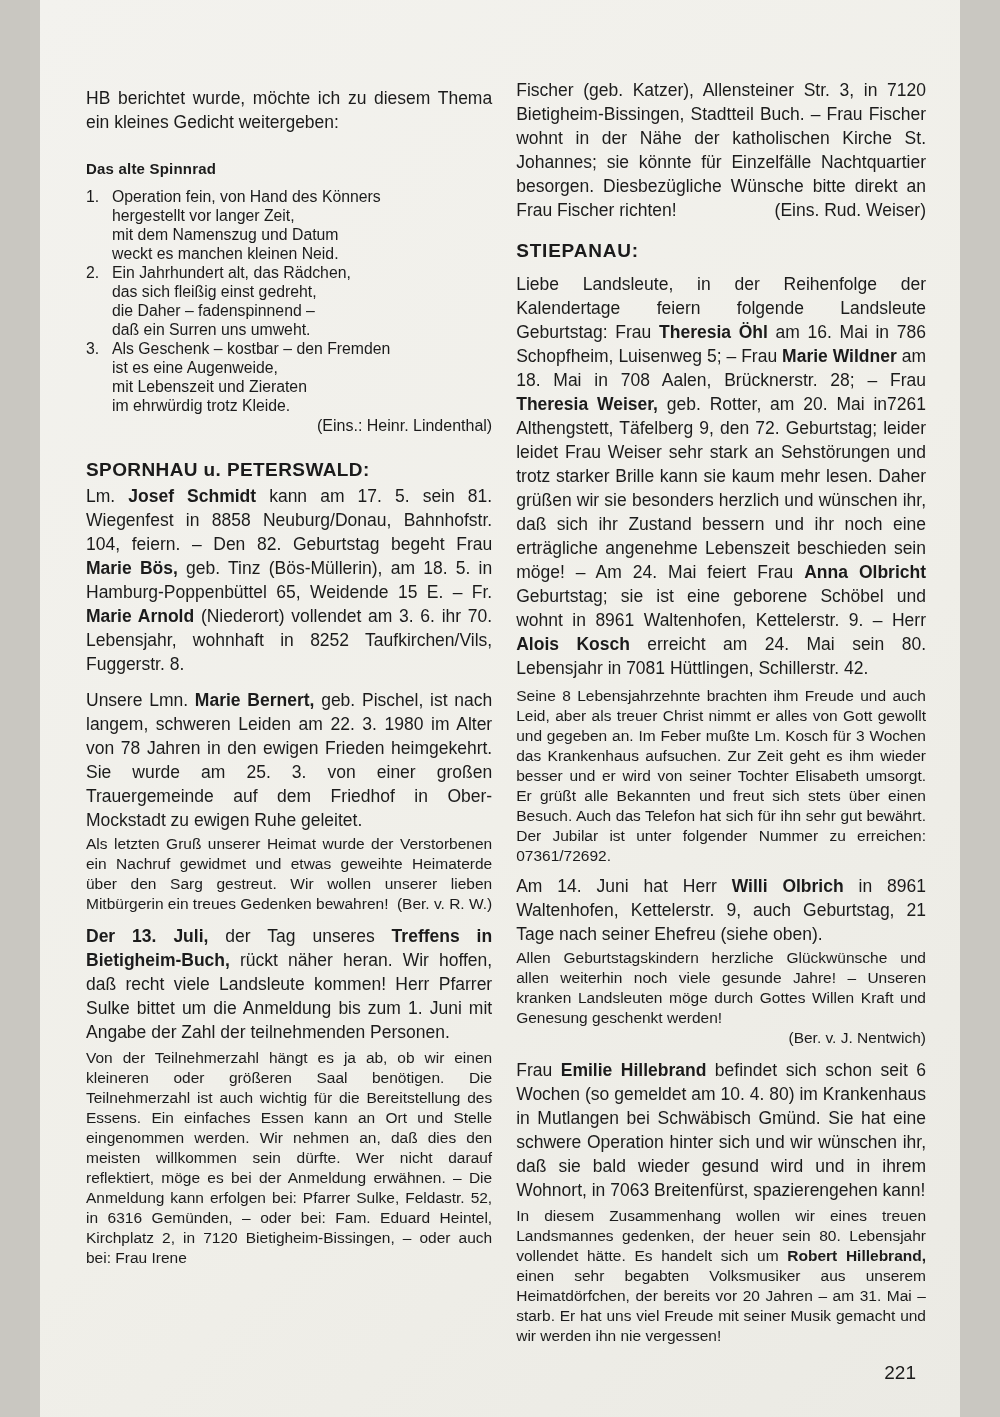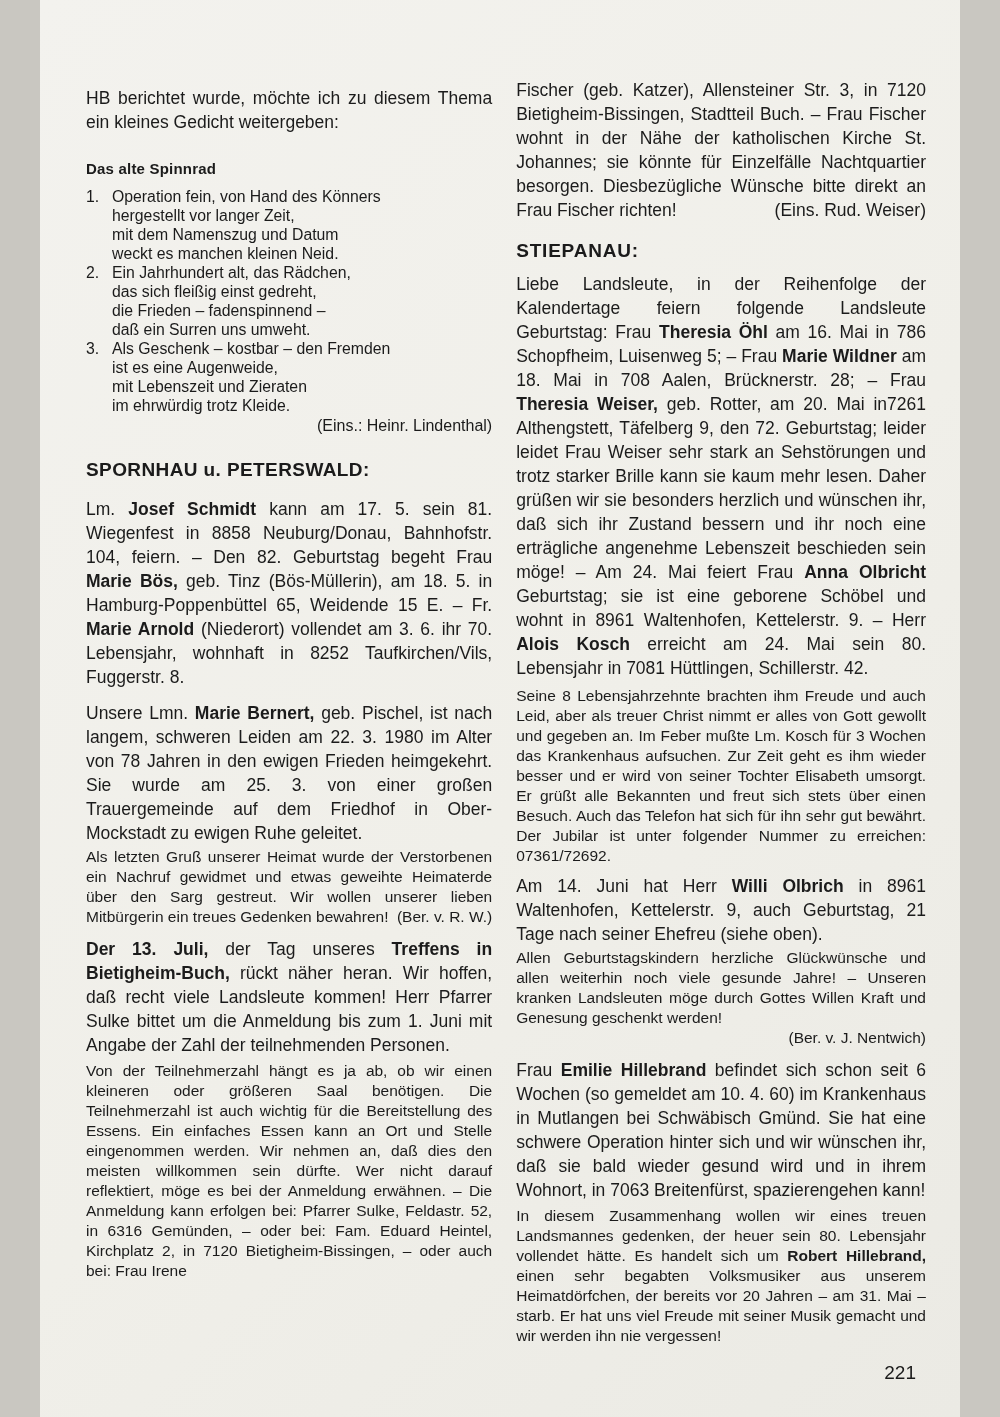--- a/index.html
+++ b/index.html
@@ -14,21 +14,21 @@
     overflow:hidden;
   }
   .columns{display:flex;padding:78px 34px 0 46px;gap:24px;}
   .col{box-sizing:border-box;}
   .col-left{width:448px;padding-top:8px;}
   .col-right{width:452px;}
   .para{font-size:17.5px;line-height:24px;text-align:justify;margin:0;hyphens:auto;}
   .small{font-size:15.5px;line-height:20px;text-align:justify;margin:0;hyphens:auto;}
   .heading{font-weight:bold;font-size:19px;margin:0;letter-spacing:.4px;}
   .poem-title{font-size:15px;margin:26px 0 10px 0;letter-spacing:.2px;}
-  .section-heading{margin:24px 0 16px 0;}
+  .section-heading{margin:24px 0 3px 0;}
   .stiepanau-heading{margin:18px 0 10px 0;letter-spacing:.8px;}
   .poem{font-size:15.8px;line-height:19px;}
   .stanza{display:flex;}
   .stanza-num{width:26px;flex:none;}
   .stanza-lines{flex:1;}
   .stanza-lines>div{white-space:nowrap;}
   .attrib-inline{float:right;}
   .attrib-line{display:block;text-align:right;}
   .poem-attrib{font-size:16px;margin-top:1px;}
   .mt2{margin-top:2px;}  .mt4{margin-top:4px;}  .mt6{margin-top:6px;}
@@ -55,21 +55,21 @@
             <div>hergestellt vor langer Zeit,</div>
             <div>mit dem Namenszug und Datum</div>
             <div>weckt es manchen kleinen Neid.</div>
           </div>
         </div>
         <div class="stanza">
           <span class="stanza-num">2.</span>
           <div class="stanza-lines">
             <div>Ein Jahrhundert alt, das Rädchen,</div>
             <div>das sich fleißig einst gedreht,</div>
-            <div>die Frieden – fadenspinnend –</div>
+            <div>die Daher – fadenspinnend –</div>
             <div>daß ein Surren uns umweht.</div>
           </div>
         </div>
         <div class="stanza">
           <span class="stanza-num">3.</span>
           <div class="stanza-lines">
             <div>Als Geschenk – kostbar – den Fremden</div>
             <div>ist es eine Augenweide,</div>
             <div>mit Lebenszeit und Zieraten</div>
             <div>im ehrwürdig trotz Kleide.</div>
@@ -91,20 +91,20 @@
     <div class="col col-right">
       <p class="para"><span>Fischer (geb. Katzer), Allensteiner Str. 3, in 7120 Bietigheim-Bissingen, Stadtteil Buch. – Frau Fischer wohnt in der Nähe der katholischen Kirche St. Johannes; sie könnte für Einzelfälle Nachtquartier besorgen. Diesbezügliche Wünsche bitte direkt an Frau Fischer richten!</span><span class="attrib-inline">(Eins. Rud. Weiser)</span></p>
 
       <h3 class="heading stiepanau-heading">STIEPANAU:</h3>
       <p class="para"><span>Liebe Landsleute, in der Reihenfolge der Kalendertage feiern folgende Landsleute Geburtstag: Frau </span><span class="b">Theresia Öhl</span><span> am 16. Mai in 786 Schopfheim, Luisenweg 5; – Frau </span><span class="b">Marie Wildner</span><span> am 18. Mai in 708 Aalen, Brücknerstr. 28; – Frau </span><span class="b">Theresia Weiser,</span><span> geb. Rotter, am 20. Mai in7261 Althengstett, Täfelberg 9, den 72. Geburtstag; leider leidet Frau Weiser sehr stark an Sehstörungen und trotz starker Brille kann sie kaum mehr lesen. Daher grüßen wir sie besonders herzlich und wünschen ihr, daß sich ihr Zustand bessern und ihr noch eine erträgliche angenehme Lebenszeit beschieden sein möge! – Am 24. Mai feiert Frau </span><span class="b">Anna Olbricht</span><span> Geburtstag; sie ist eine geborene Schöbel und wohnt in 8961 Waltenhofen, Kettelerstr. 9. – Herr </span><span class="b">Alois Kosch</span><span> erreicht am 24. Mai sein 80. Lebensjahr in 7081 Hüttlingen, Schillerstr. 42.</span></p>
       <p class="small mt6">Seine 8 Lebensjahrzehnte brachten ihm Freude und auch Leid, aber als treuer Christ nimmt er alles von Gott gewollt und gegeben an. Im Feber mußte Lm. Kosch für 3 Wochen das Krankenhaus aufsuchen. Zur Zeit geht es ihm wieder besser und er wird von seiner Tochter Elisabeth umsorgt. Er grüßt alle Bekannten und freut sich stets über einen Besuch. Auch das Telefon hat sich für ihn sehr gut bewährt. Der Jubilar ist unter folgender Nummer zu erreichen: 07361/72692.</p>
 
       <p class="para mt8"><span>Am 14. Juni hat Herr </span><span class="b">Willi Olbrich</span><span> in 8961 Waltenhofen, Kettelerstr. 9, auch Geburtstag, 21 Tage nach seiner Ehefreu (siehe oben).</span></p>
       <p class="small mt2"><span>Allen Geburtstagskindern herzliche Glückwünsche und allen weiterhin noch viele gesunde Jahre! – Unseren kranken Landsleuten möge durch Gottes Willen Kraft und Genesung geschenkt werden!</span><span class="attrib-line">(Ber. v. J. Nentwich)</span></p>
 
-      <p class="para mt10"><span>Frau </span><span class="b">Emilie Hillebrand</span><span> befindet sich schon seit 6 Wochen (so gemeldet am 10. 4. 60) im Krankenhaus in Mutlangen bei Schwäbisch Gmünd. Sie hat eine schwere Operation hinter sich und wir wünschen ihr, daß sie bald wieder gesund wird und in ihrem Wohnort, in 7063 Breitenfürst, spazierengehen kann!</span></p>
+      <p class="para mt10"><span>Frau </span><span class="b">Emilie Hillebrand</span><span> befindet sich schon seit 6 Wochen (so gemeldet am 10. 4. 80) im Krankenhaus in Mutlangen bei Schwäbisch Gmünd. Sie hat eine schwere Operation hinter sich und wir wünschen ihr, daß sie bald wieder gesund wird und in ihrem Wohnort, in 7063 Breitenfürst, spazierengehen kann!</span></p>
       <p class="small mt4"><span>In diesem Zusammenhang wollen wir eines treuen Landsmannes gedenken, der heuer sein 80. Lebensjahr vollendet hätte. Es handelt sich um </span><span class="b">Robert Hillebrand,</span><span> einen sehr begabten Volksmusiker aus unserem Heimatdörfchen, der bereits vor 20 Jahren – am 31. Mai – starb. Er hat uns viel Freude mit seiner Musik gemacht und wir werden ihn nie vergessen!</span></p>
 
       <div class="page-number">221</div>
     </div>
 
   </div>
 </div>
 
 </body></html>

